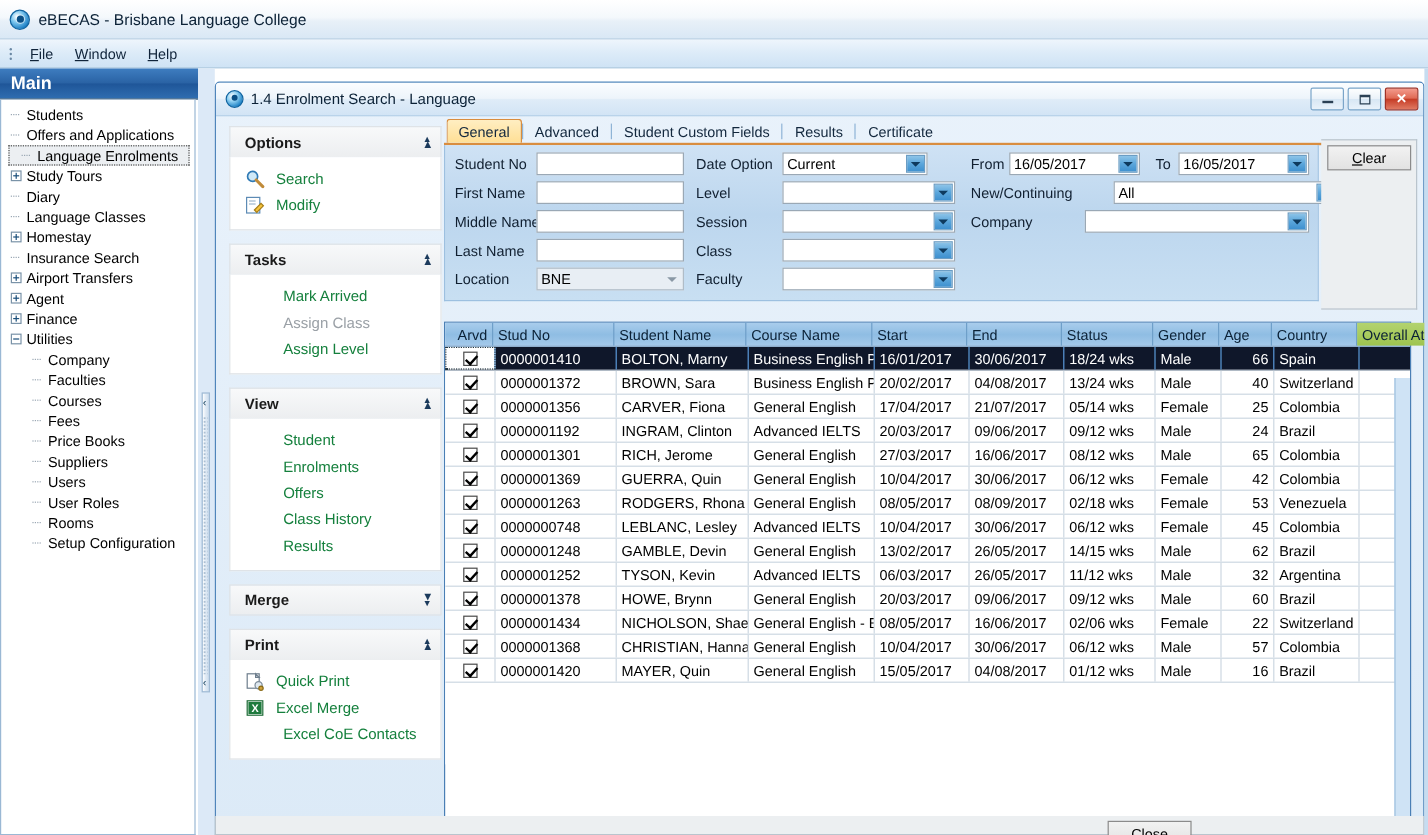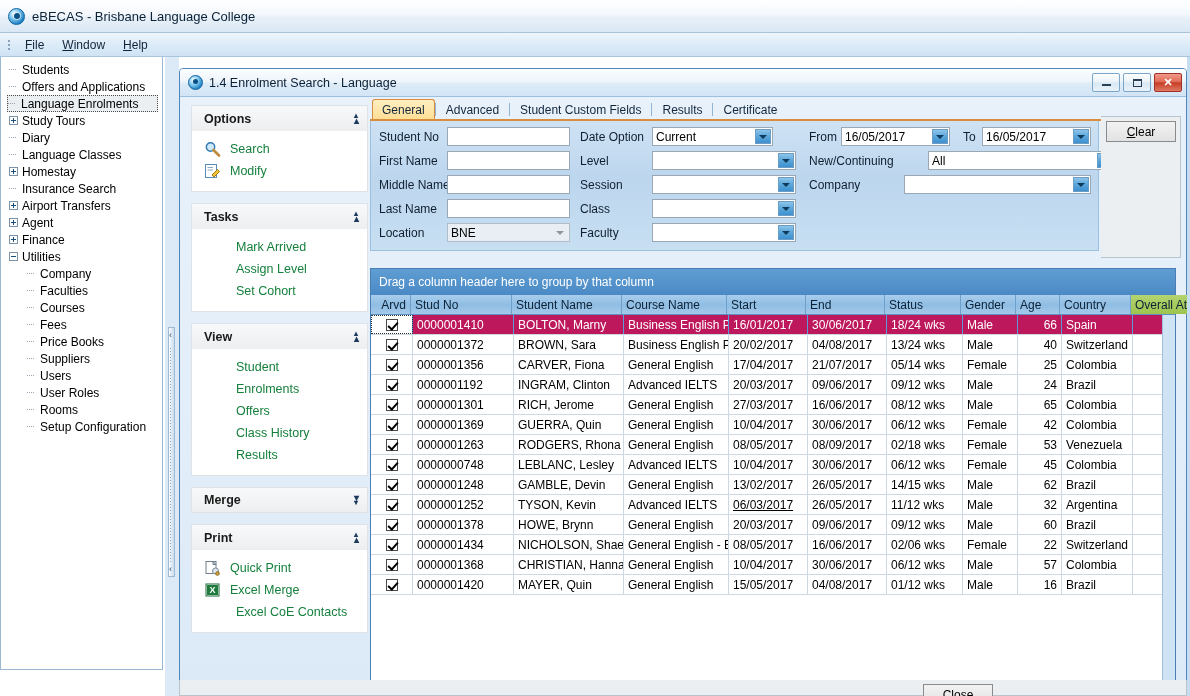--- a/index.html
+++ b/index.html
@@ -67,21 +67,21 @@
     border: 1px solid #9ab8d4; border-top: none;
     padding: 4px 0 0 0; overflow: hidden;
   }
   .nav-row {
     height: 17px; display: flex; align-items: center;
     font-size: 12px; color: #000000; cursor: default;
     padding-left: 8px; white-space: nowrap;
   }
   .nav-row.selected {
     border: 1px dotted #4a4a4a; background: #eceff2;
-    margin: 0 4px 0 6px; padding-left: 0;
+    margin: 0 4px 0 6px; padding-left: 10px;
   }
   .nav-expander {
     width: 9px; height: 9px; flex: none; margin-right: 4px;
     border: 1px solid #7a93a8; background: #ffffff;
     position: relative; font-size: 0;
   }
   .nav-expander::before {
     content: ""; position: absolute; left: 1px; top: 3px;
     width: 5px; height: 1px; background: #1b4f7a;
   }
@@ -269,21 +269,21 @@
     border-bottom: 1px solid #5d90c0;
   }
   .gh {
     font-size: 12px; color: #0b2136; padding: 0 4px;
     display: flex; align-items: center; border-right: 1px solid #6e9fc9;
     white-space: nowrap; overflow: hidden; cursor: pointer; flex: none;
   }
   .gh.sorted { background: linear-gradient(to bottom, #b3d36f 0%, #9ec44f 100%); }
   .grid-rows { height: 348px; overflow: hidden; background: #ffffff; }
   .grow { display: flex; height: 20px; border-bottom: 1px solid #cdd8e2; }
-  .grow.sel { background: #be185d; color: #ffffff; }
+  .grow.sel { background: #0f172a; color: #ffffff; }
   .gc {
     font-size: 12px; padding: 0 4px; display: flex; align-items: center;
     border-right: 1px solid #cdd8e2; white-space: nowrap; overflow: hidden;
     flex: none; color: inherit;
   }
   .gc.num { justify-content: flex-end; }
   .gc.chk { justify-content: center; border-right-color: #cdd8e2; }
   .grow.sel .gc { border-right-color: #5b9ada; }
   .grow.sel .gc.chk { background: #ffffff; }
   .grow.sel .gc.first-dotted { outline: 1px dotted #20333f; outline-offset: -1px; }
@@ -332,20 +332,21 @@
       <i></i>
       <i></i>
       <i></i>
     </span>
   <span class="menu-item"><u>F</u><span>ile</span></span>
   <span class="menu-item"><u>W</u>indow</span>
   <span class="menu-item"><u>H</u>elp</span>
 </div>
 
 <div class="navpanel">
+  <div class="nav-header">Main</div>
   <div class="nav-body" id="nav-body">
       <div class="nav-row">
         <span class="nav-dash"></span>
         <span>Students</span>
       </div>
       <div class="nav-row">
         <span class="nav-dash"></span>
         <span>Offers and Applications</span>
       </div>
       <div class="nav-row selected">
@@ -487,25 +488,25 @@
           <span>Tasks</span>
           <span class="chev" style="display: flex; flex-direction: column; line-height: 5px; font-size: 10px;">
             <span style="line-height:4px;font-size:8px">▴</span>
             <span style="line-height:6px">▴</span>
           </span>
         </div>
         <div class="optgroup-body">
           <div class="optrow indented">
             <span>Mark Arrived</span>
           </div>
+          <div class="optrow indented disabled">
+            <span>Assign Class</span>
+          </div>
           <div class="optrow indented">
             <span>Assign Level</span>
-          </div>
-          <div class="optrow indented">
-            <span>Set Cohort</span>
           </div>
         </div>
       </div>
       <div class="optgroup">
         <div class="optgroup-head">
           <span>View</span>
           <span class="chev" style="display: flex; flex-direction: column; line-height: 5px; font-size: 10px;">
             <span style="line-height:4px;font-size:8px">▴</span>
             <span style="line-height:6px">▴</span>
           </span>
@@ -679,21 +680,20 @@
     </div>
 
     <div class="clear-bg"></div>
     <div class="clear-btn">
         <u>C</u>
         <span title="Clear">lear</span>
       </div>
   </div>
 
   <div class="gridwrap">
-    <div class="grid-groupbar">Drag a column header here to group by that column</div>
     <div class="grid-header" id="grid-header">
         <div class="gh" style="width: 40px; justify-content: flex-end;">
           <span>Arvd</span>
         </div>
         <div class="gh" style="width: 101px;">
           <span>Stud No</span>
         </div>
         <div class="gh" style="width: 110px;">
           <span>Student Name</span>
         </div>
@@ -858,21 +858,21 @@
           <div class="gc" style="width: 71px;">Brazil</div>
           <div class="gc num" style="width: 72px;">90%</div>
         </div>
         <div class="grow">
           <div class="gc chk first-dotted" style="width: 42px;">
             <span class="ckbox"></span>
           </div>
           <div class="gc" style="width: 101px;">0000001252</div>
           <div class="gc" style="width: 110px;">TYSON, Kevin</div>
           <div class="gc" style="width: 105px;">Advanced IELTS</div>
-          <div class="gc" style="width: 79px; text-decoration: underline;">06/03/2017</div>
+          <div class="gc" style="width: 79px;">06/03/2017</div>
           <div class="gc" style="width: 79px;">26/05/2017</div>
           <div class="gc" style="width: 76px;">11/12 wks</div>
           <div class="gc" style="width: 55px;">Male</div>
           <div class="gc num" style="width: 44px;">32</div>
           <div class="gc" style="width: 71px;">Argentina</div>
           <div class="gc num" style="width: 72px;">91%</div>
         </div>
         <div class="grow">
           <div class="gc chk first-dotted" style="width: 42px;">
             <span class="ckbox"></span>

